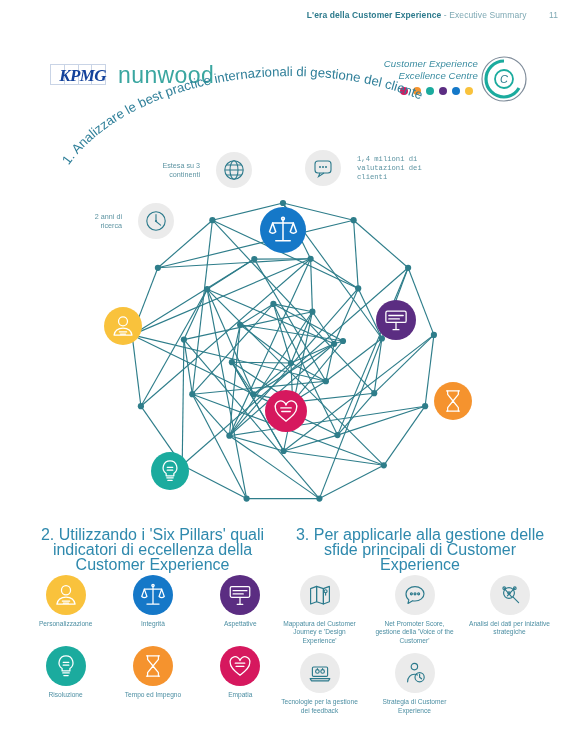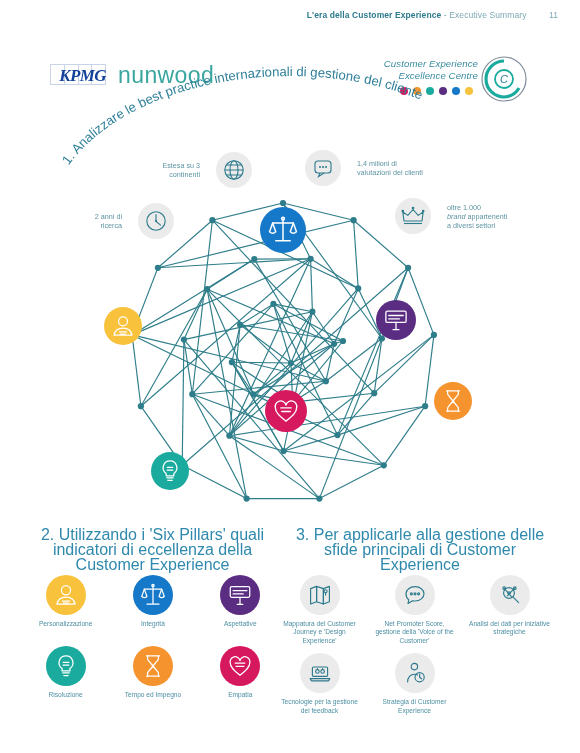--- a/index.html
+++ b/index.html
@@ -53,21 +53,21 @@
     width:36px;height:36px;border-radius:50%;background:#ebebeb;
     display:flex;align-items:center;justify-content:center;flex:none;
   }
   .stat .lbl{font-size:7.2px;line-height:9px;color:#5d94a2;}
   .stat .lbl i{font-style:italic;}
   .s-globe{left:140px;top:152px;}
   .s-globe .lbl{text-align:right;order:-1;width:60px;}
   .s-clock{left:70px;top:203px;}
   .s-clock .lbl{text-align:right;order:-1;width:52px;}
   .s-chat{left:305px;top:150px;}
-  .s-chat .lbl{width:80px;}
+  .s-chat .lbl{width:80px;font-family:Liberation Mono, monospace;}
   .s-crown{left:395px;top:198px;}
   .s-crown .lbl{width:78px;}
 
   
   .network{position:absolute;left:108px;top:198px;width:350px;height:320px;}
 
   
   .sec-h{
     position:absolute;text-align:center;font-size:16px;line-height:15px;
     color:#2f89ad;font-weight:400;
@@ -185,38 +185,20 @@
         <circle cx="12" cy="11" r="1" fill="#2c7a8c" stroke="none"></circle>
         <circle cx="15" cy="11" r="1" fill="#2c7a8c" stroke="none"></circle>
       </svg>
     </div>
     <div class="lbl">
       <div>1,4 milioni di</div>
       <div>valutazioni dei clienti</div>
     </div>
   </div>
 
-  <div class="stat s-crown">
-    <div class="ico">
-      <svg width="26" height="24" viewBox="0 0 26 24" fill="none" stroke="#2c7a8c" stroke-width="1.1">
-        <path d="M4 17l-1.2-9 5 3.4L13 5.5l5.2 5.9 5-3.4L22 17z" stroke-linejoin="round"></path>
-        <path d="M4 19.5h18"></path>
-        <circle cx="2.8" cy="7" r="1.3" fill="#2c7a8c" stroke="none"></circle>
-        <circle cx="13" cy="4" r="1.3" fill="#2c7a8c" stroke="none"></circle>
-        <circle cx="23.2" cy="7" r="1.3" fill="#2c7a8c" stroke="none"></circle>
-      </svg>
-    </div>
-    <div class="lbl">
-      <div>oltre 1.000</div>
-      <div>
-        <i>brand</i><span> appartenenti</span>
-      </div>
-      <div>a diversi settori</div>
-    </div>
-  </div>
 
   <svg class="network" viewBox="0 0 350 320">
     <g id="net-edges" stroke="#2e7d8a" stroke-width="1.15" fill="none">
         <line x1="175.0" y1="5.0" x2="245.6" y2="22.2"></line>
         <line x1="245.6" y1="22.2" x2="300.1" y2="69.8"></line>
         <line x1="300.1" y1="69.8" x2="325.9" y2="136.9"></line>
         <line x1="325.9" y1="136.9" x2="317.1" y2="208.2"></line>
         <line x1="317.1" y1="208.2" x2="275.8" y2="267.3"></line>
         <line x1="275.8" y1="267.3" x2="211.4" y2="300.6"></line>
         <line x1="211.4" y1="300.6" x2="138.6" y2="300.6"></line>

